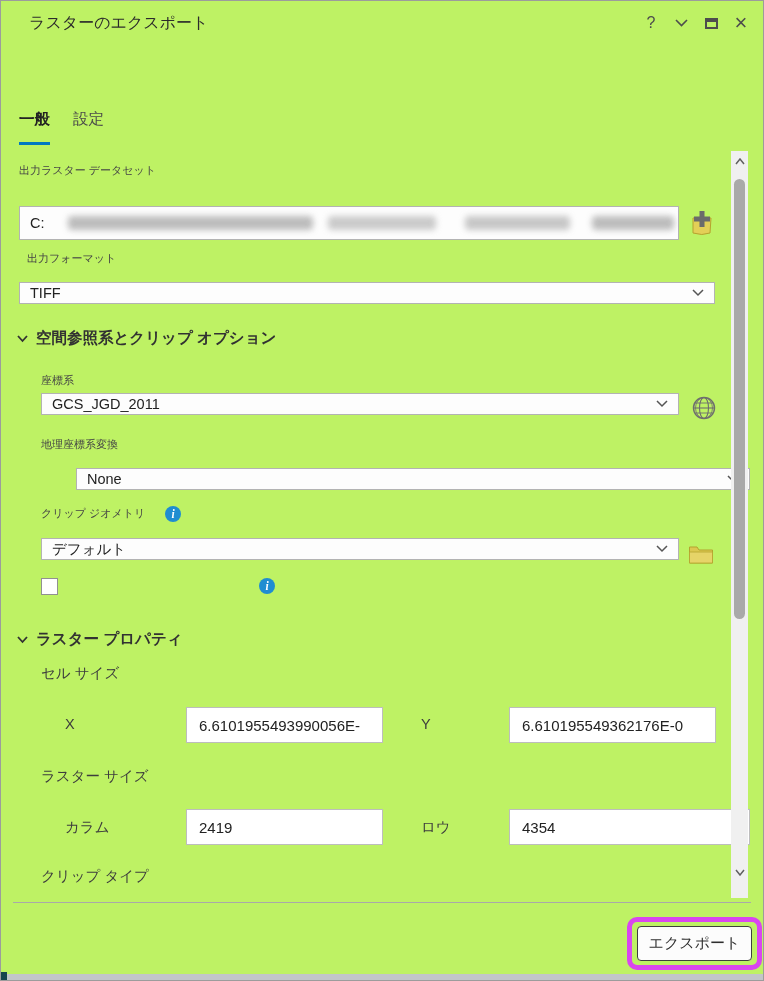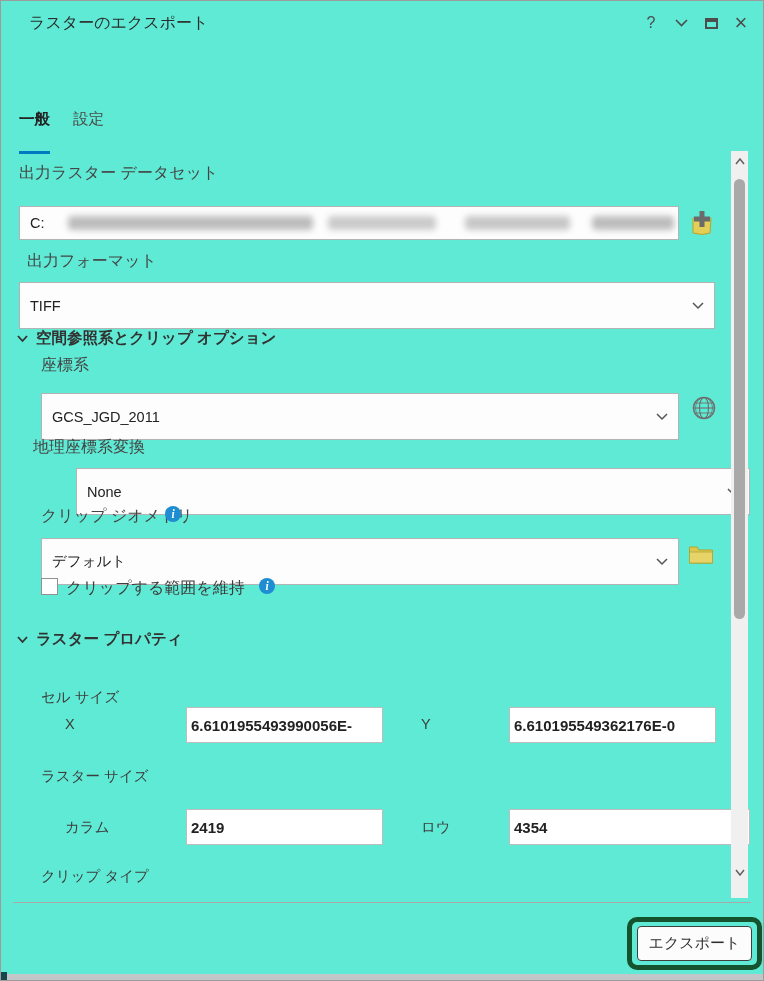--- a/index.html
+++ b/index.html
@@ -1,59 +1,59 @@
 <!DOCTYPE html>
 <html><head>
 <meta charset="utf-8">
 <style>
   html,body{margin:0;padding:0;background:#e9e9e9;}
   .window{
     position:relative;width:764px;height:981px;box-sizing:border-box;
-    background:#5eead4;border:1px solid #9c9c9c;overflow:hidden;
+    background:#bef264;border:1px solid #9c9c9c;overflow:hidden;
     font-family:"Liberation Sans","DejaVu Sans",sans-serif;color:#3d3d3d;
   }
   .titlebar-title{position:absolute;left:28px;top:12px;font-size:16px;color:#2b2b2b;}
   .win-controls{position:absolute;right:10px;top:10px;display:flex;gap:6px;}
   .win-btn{width:24px;height:24px;display:flex;align-items:center;justify-content:center;cursor:pointer;color:#4d4d4d;}
   .help-glyph{font-size:16px;color:#4d4d4d;}
   .close-glyph{font-size:22px;font-weight:300;color:#4d4d4d;line-height:1;}
   .float-glyph{width:13px;height:11px;box-sizing:border-box;border:2px solid #4d4d4d;border-top-width:4px;}
   .filename{position:absolute;left:0;right:0;top:60px;text-align:center;font-size:17.5px;color:#333;}
-  .tab{position:absolute;top:108px;font-size:15.5px;cursor:pointer;color:#4a4a4a;padding-bottom:20px;}
+  .tab{position:absolute;top:108px;font-size:15.5px;cursor:pointer;color:#4a4a4a;padding-bottom:11px;}
   .tab.active{color:#222;font-weight:600;}
   .tab-underline{position:absolute;left:0;right:0;bottom:-4px;height:3px;background:#0079c1;}
-  .label{position:absolute;font-size:16px;color:#454545;white-space:nowrap;}
+  .label{position:absolute;font-size:11px;color:#454545;white-space:nowrap;}
   .sublabel{position:absolute;font-size:14.5px;color:#3d3d3d;font-weight:500;white-space:nowrap;}
   .section-hdr{position:absolute;display:flex;align-items:center;gap:8px;font-size:15.5px;font-weight:700;color:#323232;cursor:pointer;white-space:nowrap;}
   .field,.dropdown{
-    position:absolute;box-sizing:border-box;height:47px;background:#fdfdfd;
+    position:absolute;box-sizing:border-box;height:22px;background:#fdfdfd;
     border:1px solid #b3b3b3;display:flex;align-items:center;
     padding:0 10px;font-size:14.5px;color:#222;cursor:pointer;overflow:hidden;
   }
   .dropdown .chev{margin-left:auto;}
   .txtinput{
     position:absolute;box-sizing:border-box;height:36px;background:#fff;
     border:1px solid #bdbdbd;font-family:inherit;font-size:15px;color:#222;
-    padding:0 4px;outline:none;font-weight:bold;
+    padding:0 12px;outline:none;
   }
   .blur-blob{position:absolute;top:9px;height:14px;background:#b5b5b5;border-radius:4px;filter:blur(3px);}
   .icon-btn{position:absolute;display:flex;align-items:center;justify-content:center;cursor:pointer;}
   .info-badge{
     position:absolute;width:16px;height:16px;border-radius:50%;background:#1f8dd1;
     color:#fff;font-size:11.5px;font-weight:700;display:flex;align-items:center;justify-content:center;
     cursor:pointer;font-family:"Liberation Serif","DejaVu Serif",serif;font-style:italic;
   }
   .checkbox{position:absolute;width:17px;height:17px;box-sizing:border-box;border:1px solid #919191;background:#fff;cursor:pointer;}
   .scroll-track{position:absolute;left:730px;top:150px;width:17px;height:747px;background:#f0f0f0;}
   .scroll-thumb{position:absolute;left:3px;width:11px;background:#a9a9a9;border-radius:6px;cursor:grab;}
   .scroll-arrow{position:absolute;left:0;width:17px;height:16px;display:flex;align-items:center;justify-content:center;cursor:pointer;}
   .divider{position:absolute;left:12px;right:12px;top:901px;height:1px;background:#a9a9a9;}
   .annotation-box{
     position:absolute;left:626px;top:916px;width:135px;height:53px;box-sizing:border-box;
-    border:5px solid #14532d;border-radius:10px;display:flex;align-items:center;justify-content:center;
+    border:5px solid #d946ef;border-radius:10px;display:flex;align-items:center;justify-content:center;
   }
   .export-btn{
     width:115px;height:35px;box-sizing:border-box;border:1px solid #3f3f3f;border-radius:4px;
     background:#fcfcfc;font-family:inherit;font-size:15px;color:#2e2e2e;cursor:pointer;
   }
   .bottom-strip{position:absolute;left:0;right:0;bottom:0;height:6px;background:#c2c6c9;}
   .corner-sq{position:absolute;left:0;bottom:0;width:6px;height:8px;background:#17454e;}
 </style>
 </head>
 <body>
@@ -111,39 +111,39 @@
       </svg>
   </div>
 
   <div class="section-hdr" style="left:16px;top:327px;">
     <svg width="11" height="8" viewBox="0 0 11 8">
         <polyline points="1,1 5.5,6 10,1" fill="none" stroke="#323232" stroke-width="1.8"></polyline>
       </svg>
     <span>空間参照系とクリップ オプション</span>
   </div>
 
-  <div class="label" style="left:40px;top:354px;">座標系</div>
+  <div class="label" style="left:40px;top:372px;">座標系</div>
   <div class="dropdown" style="left:40px;top:392px;width:638px;">
     <span>GCS_JGD_2011</span>
     <svg class="chev" width="12" height="8" viewBox="0 0 12 8">
         <polyline points="1,1 6,6 11,1" fill="none" stroke="#555" stroke-width="1.5"></polyline>
       </svg>
   </div>
   <div class="icon-btn" style="left:689px;top:393px;width:28px;height:28px;">
     <svg width="26" height="26" viewBox="0 0 26 26">
       <circle cx="13" cy="13" r="10.5" fill="none" stroke="#6e6e6e" stroke-width="1.4"></circle>
       <ellipse cx="13" cy="13" rx="4.5" ry="10.5" fill="none" stroke="#6e6e6e" stroke-width="1.1"></ellipse>
       <ellipse cx="13" cy="13" rx="8.5" ry="10.5" fill="none" stroke="#6e6e6e" stroke-width="0.8"></ellipse>
       <line x1="2.5" y1="13" x2="23.5" y2="13" stroke="#6e6e6e" stroke-width="1.1"></line>
       <line x1="4" y1="8" x2="22" y2="8" stroke="#6e6e6e" stroke-width="0.9"></line>
       <line x1="4" y1="18" x2="22" y2="18" stroke="#6e6e6e" stroke-width="0.9"></line>
     </svg>
   </div>
 
-  <div class="label" style="left:32px;top:436px;">地理座標系変換</div>
+  <div class="label" style="left:40px;top:436px;">地理座標系変換</div>
   <div class="dropdown" style="left:40px;top:467px;width:674px;margin-left:35px;">
     <span>None</span>
     <svg class="chev" width="12" height="8" viewBox="0 0 12 8">
         <polyline points="1,1 6,6 11,1" fill="none" stroke="#555" stroke-width="1.5"></polyline>
       </svg>
   </div>
 
   <div class="label" style="left:40px;top:505px;">クリップ ジオメトリ</div>
   <div class="info-badge" style="left:164px;top:505px;">i</div>
   <div class="dropdown" style="left:40px;top:537px;width:638px;text-align:right;">
@@ -153,31 +153,30 @@
       </svg>
   </div>
   <div class="icon-btn" style="left:686px;top:540px;width:28px;height:26px;">
     <svg width="26" height="22" viewBox="0 0 26 22">
       <path d="M1.5 4 L9 4 L11 7 L24.5 7 L24.5 20 L1.5 20 Z" fill="#dcc850" stroke="#b5a32e" stroke-width="1"></path>
       <path d="M1.5 9 L24.5 9 L24.5 20 L1.5 20 Z" fill="#e6d468" stroke="#b5a32e" stroke-width="0.8"></path>
     </svg>
   </div>
 
   <div class="checkbox" style="left:40px;top:577px;"></div>
-  <div class="label" style="left:65px;top:577px;color:#3d3d3d;">クリップする範囲を維持</div>
   <div class="info-badge" style="left:258px;top:577px;">i</div>
 
   <div class="section-hdr" style="left:16px;top:628px;">
     <svg width="11" height="8" viewBox="0 0 11 8">
         <polyline points="1,1 5.5,6 10,1" fill="none" stroke="#323232" stroke-width="1.8"></polyline>
       </svg>
     <span>ラスター プロパティ</span>
   </div>
 
-  <div class="sublabel" style="left:40px;top:663px;margin-top:24px;">セル サイズ</div>
+  <div class="sublabel" style="left:40px;top:663px;">セル サイズ</div>
   <div class="sublabel" style="left:64px;top:715px;">X</div>
   <input class="txtinput" style="left: 185px; top: 706px; width: 197px;" type="text" value="6.6101955493990056E-">
   <div class="sublabel" style="left:420px;top:715px;">Y</div>
   <input class="txtinput" style="left: 508px; top: 706px; width: 207px;" type="text" value="6.610195549362176E-0">
 
   <div class="sublabel" style="left:40px;top:766px;">ラスター サイズ</div>
   <div class="sublabel" style="left:64px;top:817px;">カラム</div>
   <input class="txtinput" style="left: 185px; top: 808px; width: 197px;" type="text" value="2419">
   <div class="sublabel" style="left:420px;top:817px;">ロウ</div>
   <input class="txtinput" style="left: 508px; top: 808px; width: 241px;" type="text" value="4354">

